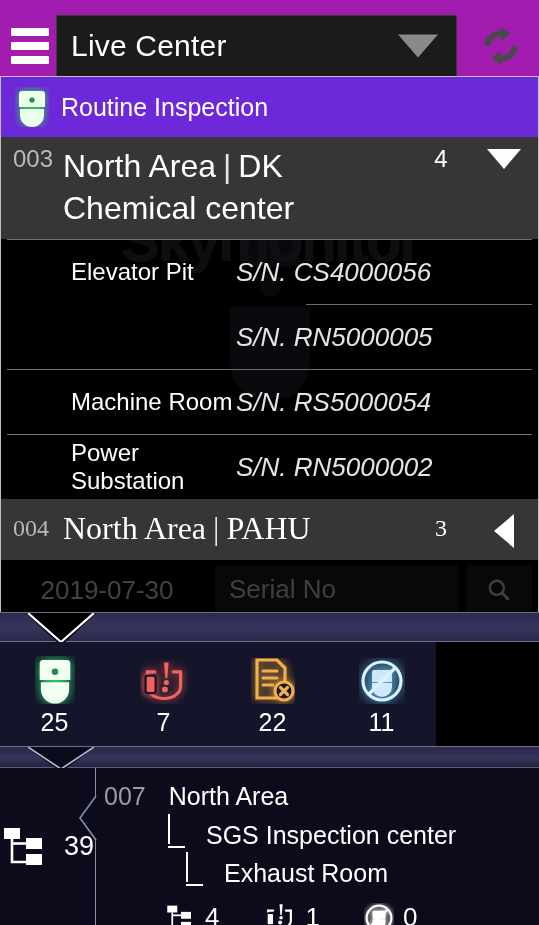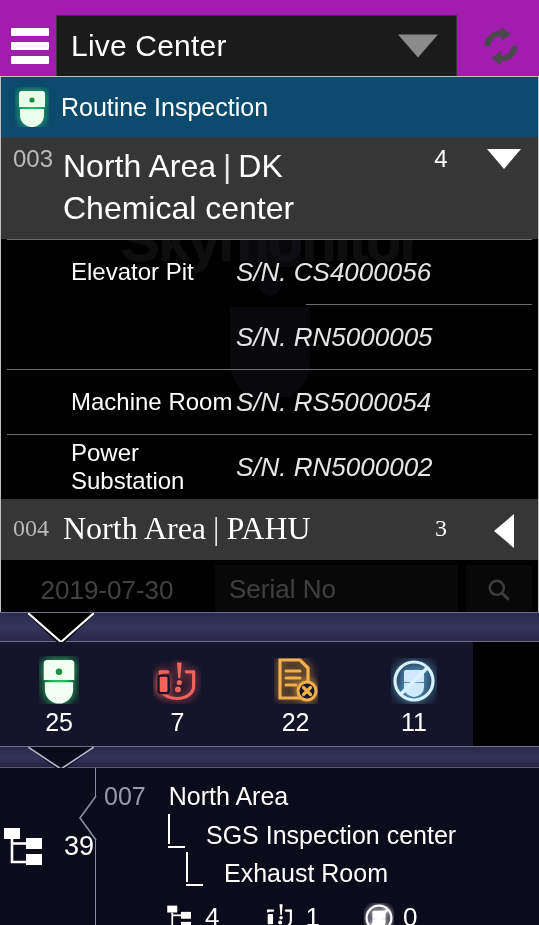--- a/index.html
+++ b/index.html
@@ -56,21 +56,21 @@
     text-shadow: 0 0 1px #1a1a1a;
   }
   .wm-glyph {
     position: absolute; left: 50%; top: 150px; transform: translateX(-50%);
     width: 120px; height: 170px; opacity: .55; pointer-events: none;
   }
 
   .section-head {
     position: relative; z-index: 2;
     height: 60px; display: flex; align-items: center; padding-left: 14px;
-    background: #0c4a6e;
+    background: #6d28d9;
   }
   .section-head .label { color: #fff; font-size: 25px; margin-left: 12px; }
 
   .group-row {
     position: relative; z-index: 2;
     background: #363636; display: flex; align-items: flex-start;
     padding: 8px 0 10px 0; min-height: 60px;
   }
   .group-row .num { color: #b9b9b9; font-size: 24px; width: 62px; padding-left: 12px; flex: none; }
   .group-row .name { color: #fff; font-size: 32px; flex: 1; line-height: 1.32; padding-right: 8px; }
@@ -115,21 +115,21 @@
     position: absolute; top: 612px; left: 0; width: 539px; height: 30px;
     background: linear-gradient(180deg, #2b2a4e 0%, #35345c 50%, #2a2948 100%);
     border-top: 1px solid #6f6f8c; border-bottom: 1px solid #6f6f8c;
   }
   .notch-top {
     position: absolute; top: 0; left: 28px; width: 66px; height: 30px; overflow: hidden;
   }
   .notch-top svg, .notch-bot svg { display: block; }
 
   .icons-panel {
-    position: absolute; top: 642px; left: 0; width: 473px; height: 104px;
+    position: absolute; top: 642px; left: 0; width: 436px; height: 104px;
     background: #14142a;
     display: flex; 
   }
   .icon-cell {
     flex: 1; display: flex; flex-direction: column; align-items: center; justify-content: center; gap: 6px;
   }
   .icon-cell .ival { color: #fff; font-size: 25px; line-height: 1; }
   .icon-art { height: 50px; display: flex; align-items: flex-end; justify-content: center; }
 
   .statbar2 {

